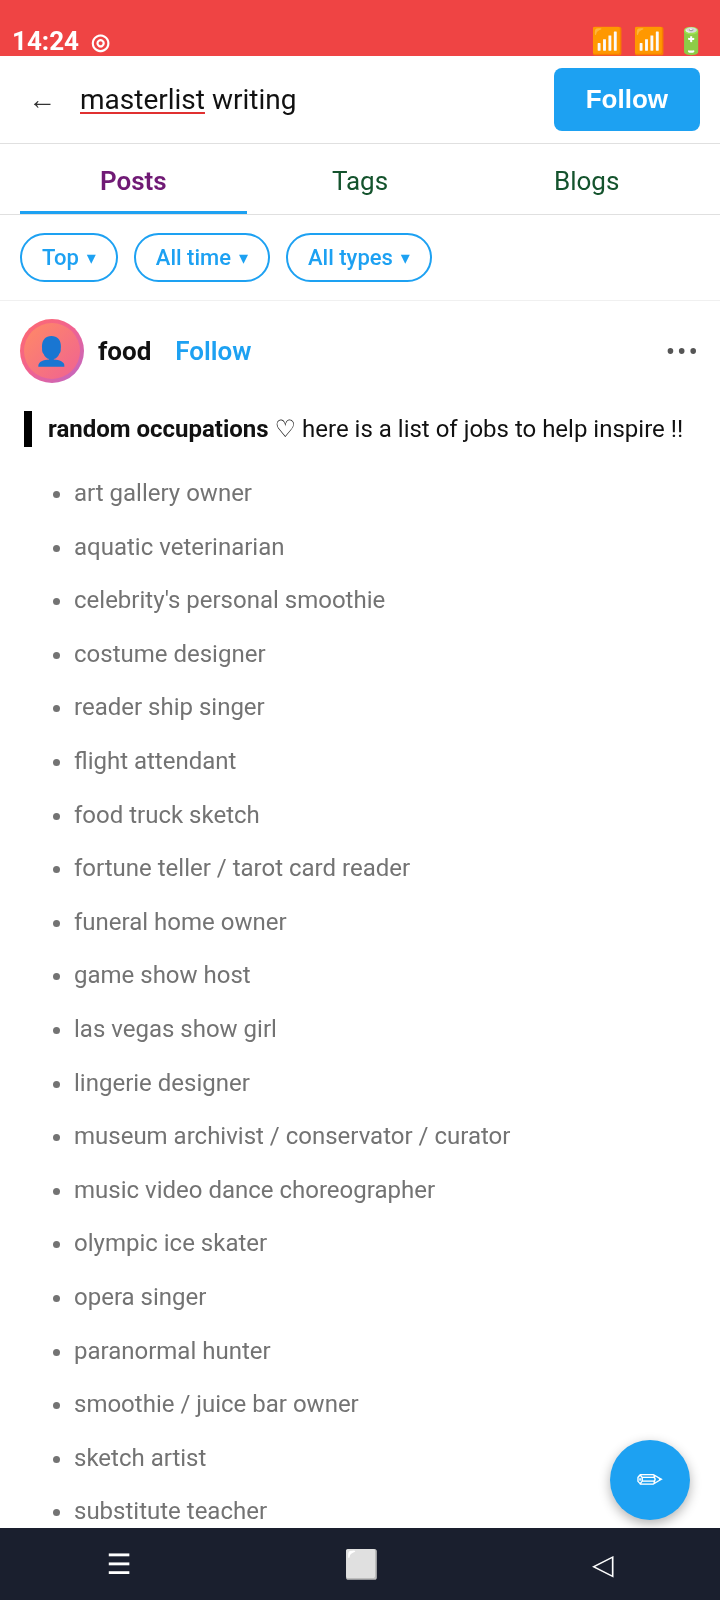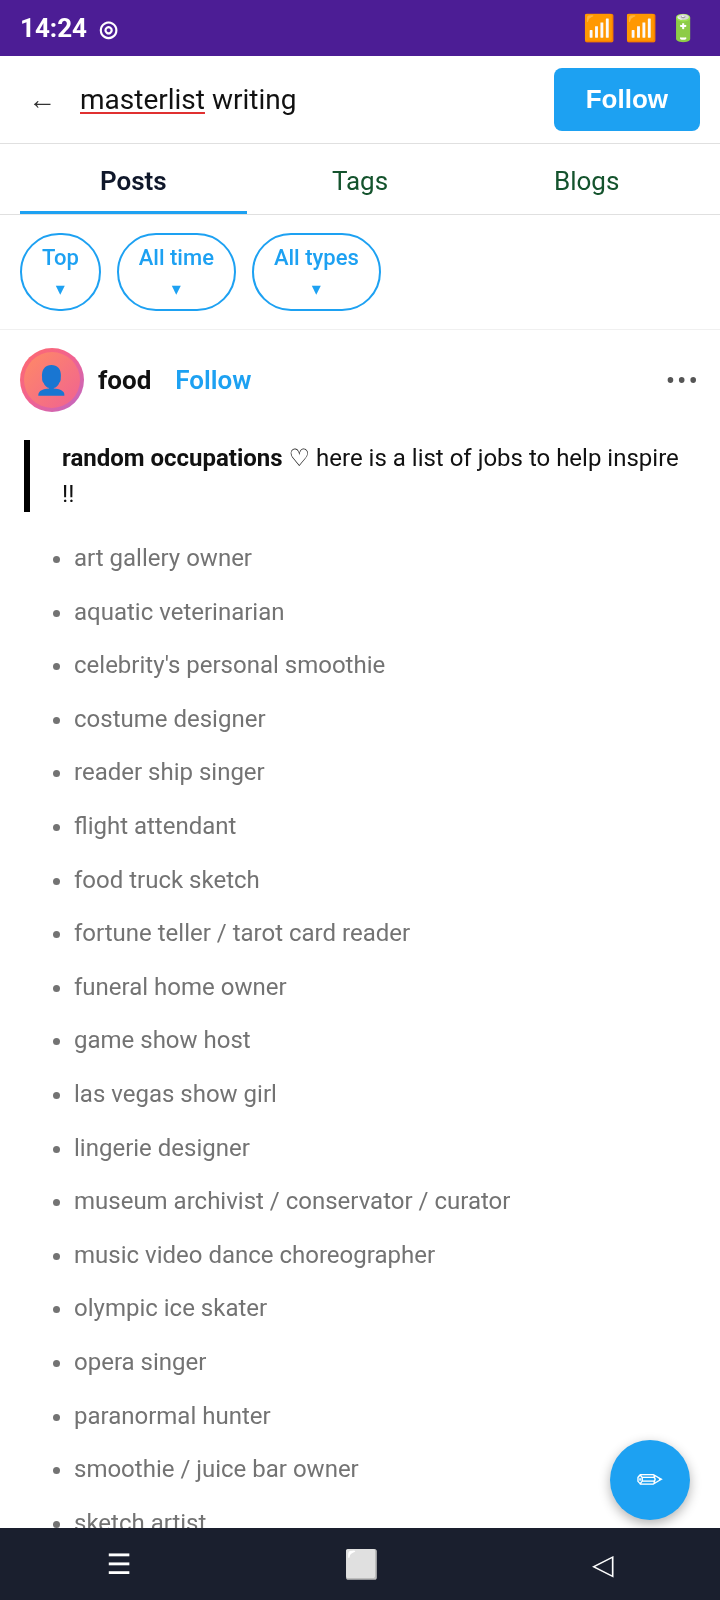--- a/index.html
+++ b/index.html
@@ -8,27 +8,27 @@
       width: 720px;
       min-height: 1600px;
       background: #fff;
       font-family: -apple-system, BlinkMacSystemFont, 'Segoe UI', Roboto, sans-serif;
       position: relative;
       overflow-x: hidden;
     }
 
     
     .status-bar {
-      background: #4c1d95;
+      background: #ef4444;
       color: #fff;
       height: 56px;
       display: flex;
-      align-items: center;
+      align-items: flex-end;
       justify-content: space-between;
-      padding: 0 20px;
+      padding: 0 12px;
       font-size: 26px;
       font-weight: 600;
     }
     .status-left { display: flex; align-items: center; gap: 12px; }
     .status-right { display: flex; align-items: center; gap: 10px; }
     .status-time { font-size: 26px; font-weight: 700; }
     .shazam-icon { font-size: 22px; }
 
     
     .header {
@@ -78,21 +78,21 @@
     .tab {
       flex: 1;
       text-align: center;
       padding: 22px 0 18px;
       font-size: 26px;
       color: #14532d;
       cursor: pointer;
       position: relative;
     }
     .tab.active {
-      color: #0f172a;
+      color: #701a75;
       font-weight: 600;
     }
     .tab.active::after {
       content: '';
       position: absolute;
       bottom: 0;
       left: 0;
       right: 0;
       height: 3px;
       background: #1da1f2;
@@ -109,21 +109,20 @@
       display: flex;
       align-items: center;
       gap: 8px;
       border: 2px solid #1da1f2;
       border-radius: 50px;
       padding: 10px 20px;
       color: #1da1f2;
       font-size: 22px;
       cursor: pointer;
       font-weight: 500;
-      flex-direction: column;
     }
     .filter-chip .chevron { font-size: 18px; }
 
     
     .post-header {
       display: flex;
       align-items: center;
       padding: 18px 20px;
       gap: 14px;
     }
@@ -166,22 +165,22 @@
       color: #555;
       cursor: pointer;
       letter-spacing: 2px;
     }
 
     
     .post-content {
       padding: 10px 24px 20px 24px;
     }
     .post-quote-bar {
-      border-left: 6px solid #000000;
-      padding-left: 32px;
+      border-left: 8px solid #000000;
+      padding-left: 16px;
       margin-bottom: 20px;
     }
     .post-intro {
       font-size: 24px;
       color: #111;
       line-height: 1.5;
     }
     .post-intro strong { font-weight: 700; }
 
     

